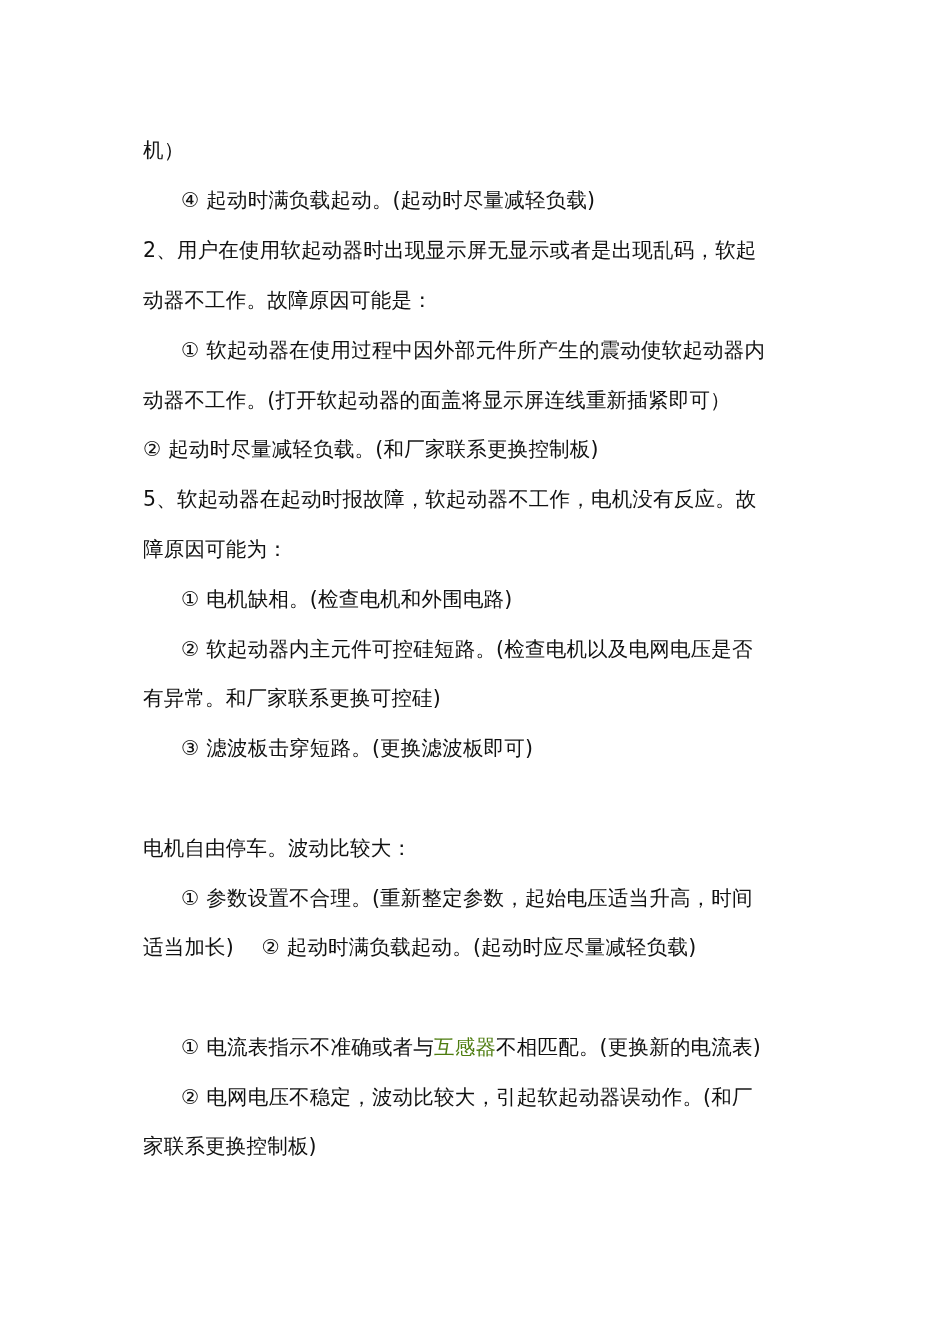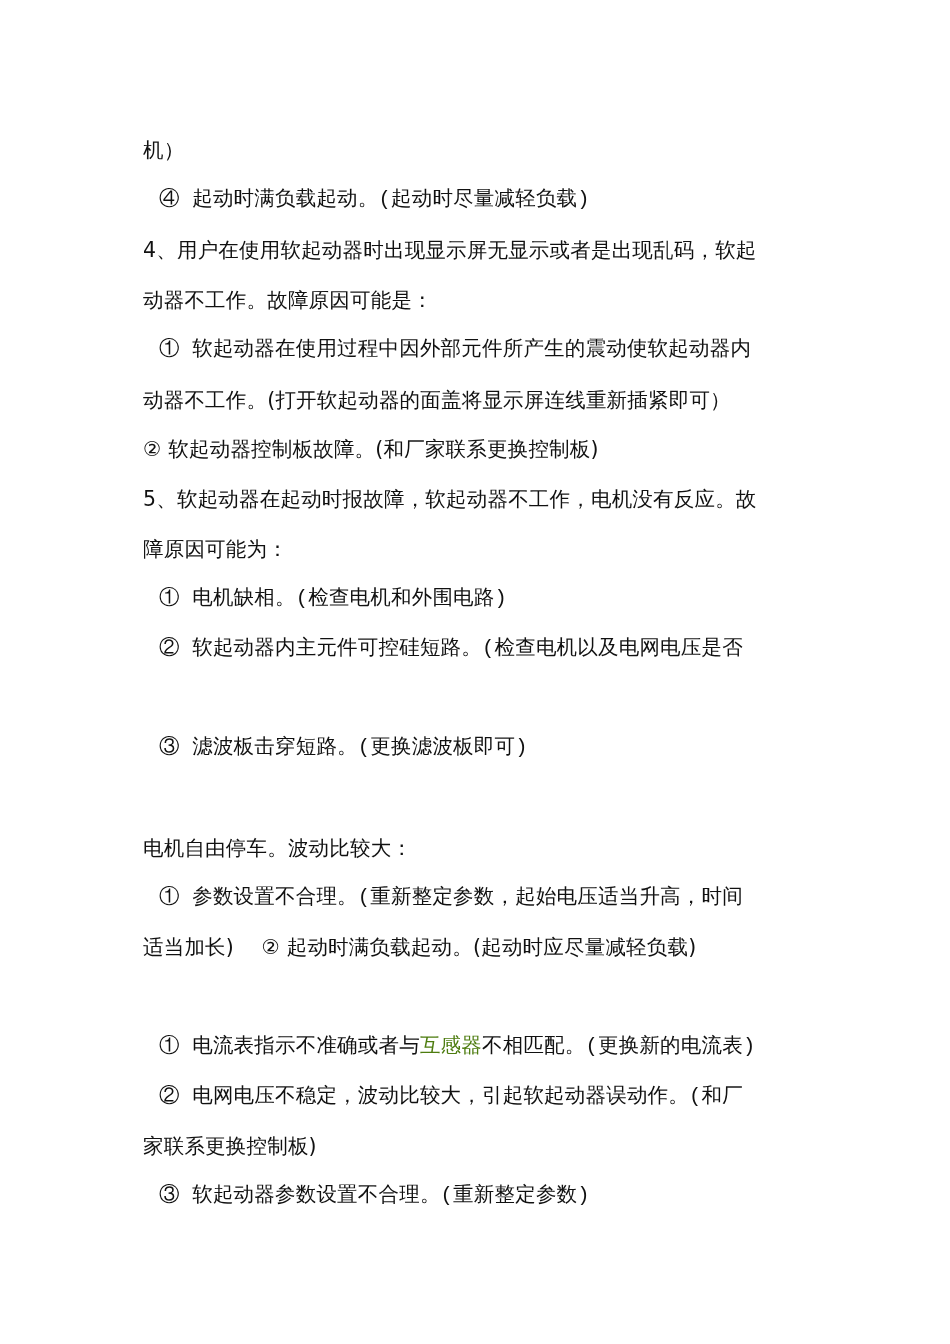--- a/index.html
+++ b/index.html
@@ -24,41 +24,41 @@
     }
     .line {
       position: absolute;
       left: 143px;
       height: 30px;
       font-size: 20.5px;
       line-height: 30px;
       white-space: nowrap;
       letter-spacing: 0.2px;
     }
-    .indent { left: 159px; font-family: Liberation Mono, monospace; }
+    .indent { left: 181px; }
     .gray { color: #4d7c0f; }
   </style>
 </head>
 <body>
 
 <div class="page">
   <div class="line" style="top:135px">机）</div>
   <div class="line indent" style="top:185px">④ 起动时满负载起动。(起动时尽量减轻负载)</div>
-  <div class="line" style="top:235px">4、用户在使用软起动器时出现显示屏无显示或者是出现乱码，软起</div>
+  <div class="line" style="top:235px">2、用户在使用软起动器时出现显示屏无显示或者是出现乱码，软起</div>
   <div class="line" style="top:285px">动器不工作。故障原因可能是：</div>
   <div class="line indent" style="top:335px">① 软起动器在使用过程中因外部元件所产生的震动使软起动器内</div>
   <div class="line" style="top:385px">动器不工作。(打开软起动器的面盖将显示屏连线重新插紧即可）</div>
-  <div class="line" style="top:434px">② 软起动器控制板故障。(和厂家联系更换控制板)</div>
+  <div class="line" style="top:434px">② 起动时尽量减轻负载。(和厂家联系更换控制板)</div>
   <div class="line" style="top:484px">5、软起动器在起动时报故障，软起动器不工作，电机没有反应。故</div>
   <div class="line" style="top:534px">障原因可能为：</div>
   <div class="line indent" style="top:584px">① 电机缺相。(检查电机和外围电路)</div>
   <div class="line indent" style="top:634px">② 软起动器内主元件可控硅短路。(检查电机以及电网电压是否</div>
+  <div class="line" style="top:683px">有异常。和厂家联系更换可控硅)</div>
   <div class="line indent" style="top:733px">③ 滤波板击穿短路。(更换滤波板即可)</div>
   <div class="line" style="top:833px">电机自由停车。波动比较大：</div>
   <div class="line indent" style="top:883px">① 参数设置不合理。(重新整定参数，起始电压适当升高，时间</div>
   <div class="line" style="top:932px">适当加长)　 ② 起动时满负载起动。(起动时应尽量减轻负载)</div>
   <div class="line indent" style="top:1032px">
     <span>① 电流表指示不准确或者与</span><span class="gray">互感器</span><span>不相匹配。(更换新的电流表)</span>
   </div>
   <div class="line indent" style="top:1082px">② 电网电压不稳定，波动比较大，引起软起动器误动作。(和厂</div>
   <div class="line" style="top:1131px">家联系更换控制板)</div>
-  <div class="line indent" style="top:1181px">③ 软起动器参数设置不合理。(重新整定参数)</div>
 </div>
 
 </body></html>

